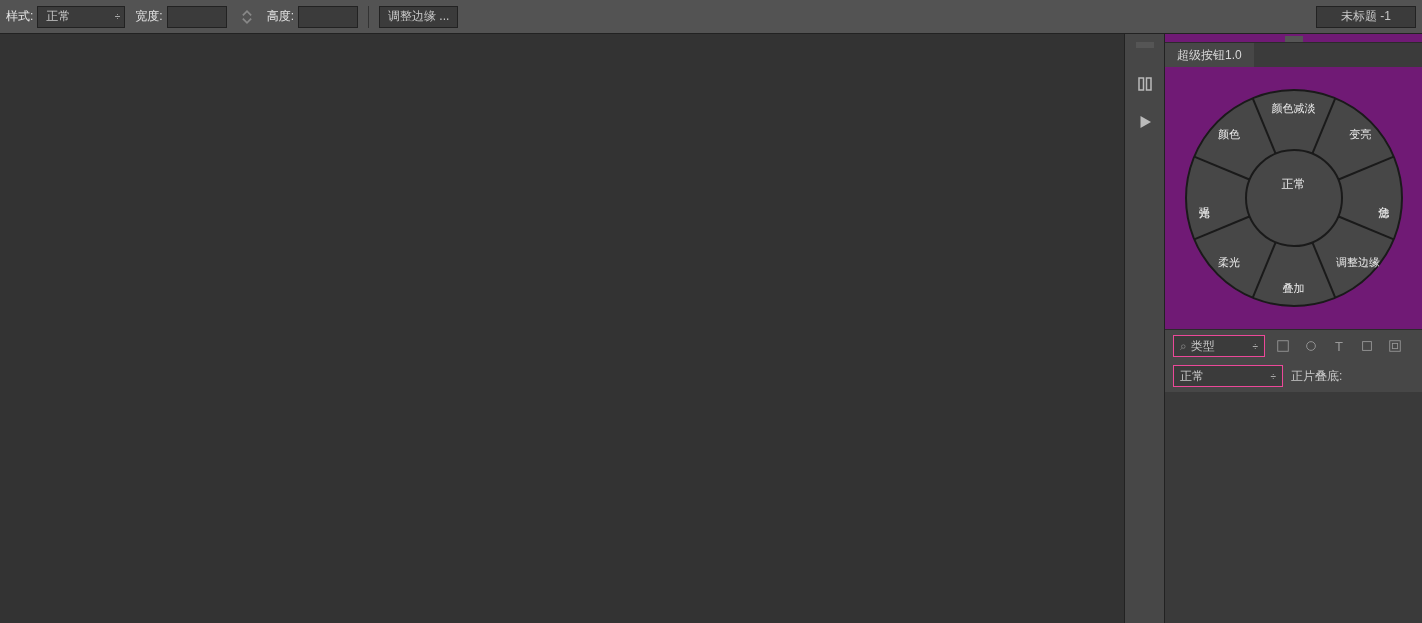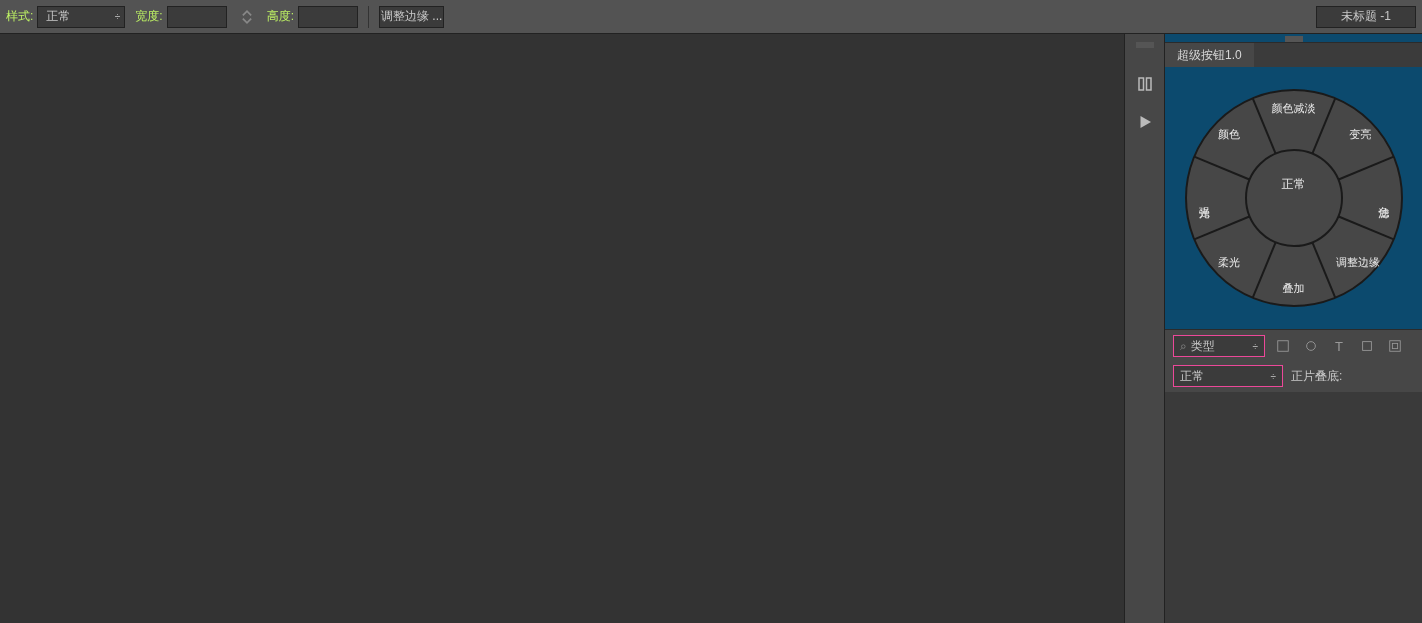--- a/index.html
+++ b/index.html
@@ -1,41 +1,41 @@
 <!DOCTYPE html>
 <html><head>
 <meta charset="utf-8">
 <style>
 * { margin: 0; padding: 0; box-sizing: border-box; font-family: "Microsoft YaHei", Arial, sans-serif; }
 body { width: 1422px; height: 623px; background: #2d2d2d; color: #c8c8c8; font-size: 12px; overflow: hidden; }
 
 
 .options-bar { height: 34px; background: #535353; display: flex; align-items: center; padding: 0 6px; gap: 10px; border-bottom: 1px solid #222; }
 .options-bar .group { display: flex; align-items: center; gap: 4px; }
-.options-bar label { color: #bef264; }
+.options-bar label { color: #e5e5e5; }
 .select-box { background: #3b3b3b; border: 1px solid #222; height: 22px; min-width: 88px; display: flex; align-items: center; justify-content: space-between; padding: 0 4px 0 8px; cursor: pointer; }
 .select-box .chev { font-size: 10px; color: #aaa; }
 .input-box { background: #3b3b3b; border: 1px solid #222; height: 22px; min-width: 60px; padding: 0 6px; display: flex; align-items: center; }
 .swap-icon { width: 20px; height: 20px; display: flex; align-items: center; justify-content: center; color: #888; cursor: pointer; }
-.btn { background: #3b3b3b; border: 1px solid #222; height: 22px; padding: 0 1px; display: flex; align-items: center; cursor: pointer; }
+.btn { background: #3b3b3b; border: 1px solid #222; height: 22px; padding: 0 8px; display: flex; align-items: center; cursor: pointer; }
 .spacer { flex: 1; }
 .doc-tab { background: #3b3b3b; border: 1px solid #222; height: 22px; padding: 0 24px; display: flex; align-items: center; }
 
 
 .main-wrap { display: flex; height: calc(100% - 34px); }
 .canvas-area { flex: 1; background: #333; }
 
 
 .vert-strip { width: 40px; background: #474747; border-left: 1px solid #222; display: flex; flex-direction: column; align-items: center; padding-top: 18px; gap: 14px; }
 .vert-strip .collapse-handle { position: relative; top: -10px; width: 18px; height: 6px; background: #555; }
 .strip-icon { width: 24px; height: 24px; display: flex; align-items: center; justify-content: center; color: #bbb; cursor: pointer; }
 .strip-icon svg { width: 18px; height: 18px; }
 
 
-.panels { width: 258px; background: #0c4a6e; border-left: 1px solid #222; display: flex; flex-direction: column; }
+.panels { width: 258px; background: #701a75; border-left: 1px solid #222; display: flex; flex-direction: column; }
 .panels .collapse-handle { align-self: center; width: 18px; height: 6px; background: #555; margin: 2px 0 0; }
 
 .panel { border-top: 1px solid #2b2b2b; display: flex; flex-direction: column; }
 .panel-header { height: 24px; background: #3b3b3b; display: flex; align-items: center; }
 .tab { padding: 0 12px; height: 24px; display: flex; align-items: center; color: #888; cursor: pointer; }
 .tab.active { background: #474747; color: #d8d8d8; }
 
 
 .wheel-panel-body { height: 262px; display: flex; align-items: center; justify-content: center; }
 .wheel-wrap { position: relative; width: 230px; height: 230px; }

